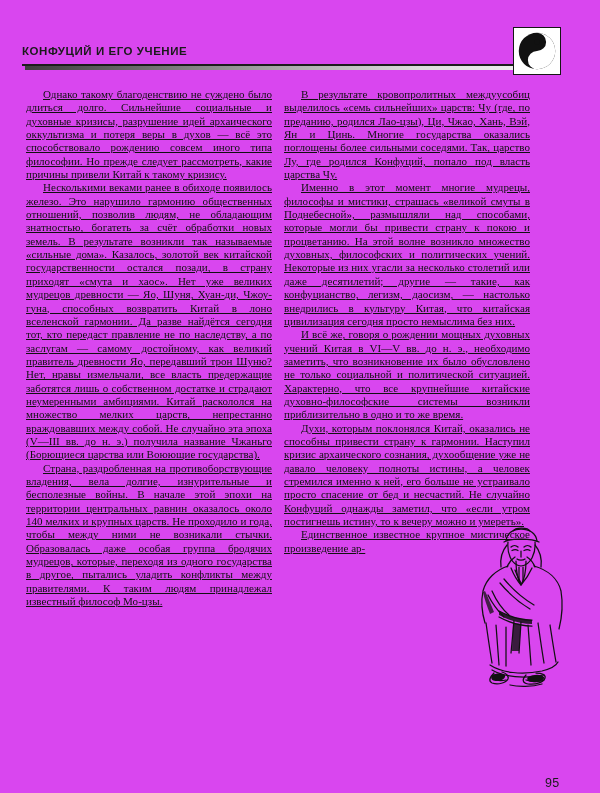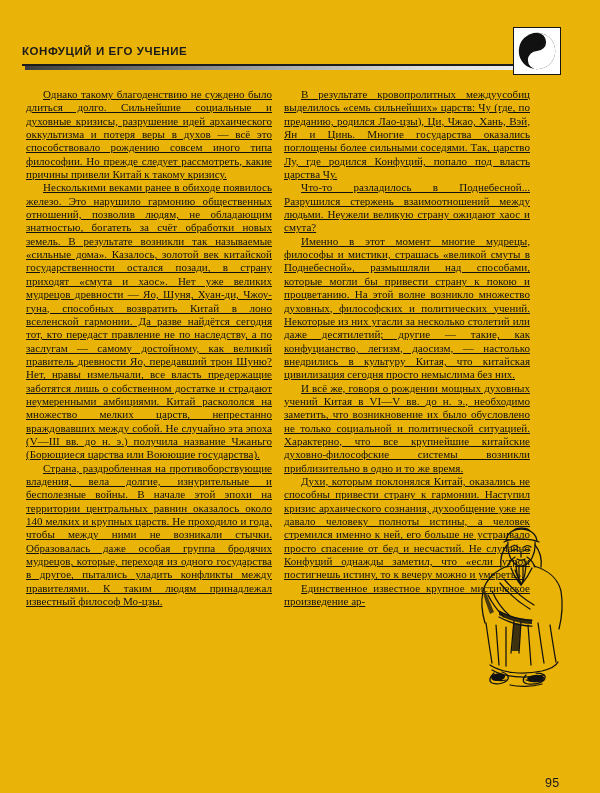--- a/index.html
+++ b/index.html
@@ -13,21 +13,21 @@
     position: relative;
     font-family: "Liberation Serif", serif;
     overflow: hidden;
   }
 
   .page {
     position: absolute;
     left: 0; top: 0;
     width: 600px;
     height: 793px;
-    background: #eab308;
+    background: #d946ef;
   }
 
   
   .header {
     position: absolute;
     left: 22px;
     top: 44px;
     width: 556px;
     height: 34px;
   }
@@ -163,21 +163,20 @@
   </div>
 
   <div class="col col-left">
     <p>Однако такому благоденствию не суждено было длиться долго. Сильнейшие социальные и духовные кризисы, разрушение идей архаического оккультизма и потеря веры в духов — всё это способствовало рождению совсем иного типа философии. Но прежде следует рассмотреть, какие причины привели Китай к такому кризису.</p>
     <p>Несколькими веками ранее в обиходе появилось железо. Это нарушило гармонию общественных отношений, позволив людям, не обладающим знатностью, богатеть за счёт обработки новых земель. В результате возникли так называемые «сильные дома». Казалось, золотой век китайской государственности остался позади, в страну приходят «смута и хаос». Нет уже великих мудрецов древности — Яо, Шуня, Хуан-ди, Чжоу-гуна, способных возвратить Китай в лоно вселенской гармонии. Да разве найдётся сегодня тот, кто передаст правление не по наследству, а по заслугам — самому достойному, как великий правитель древности Яо, передавший трон Шуню? Нет, нравы измельчали, все власть предержащие заботятся лишь о собственном достатке и страдают неумеренными амбициями. Китай раскололся на множество мелких царств, непрестанно враждовавших между собой. Не случайно эта эпоха (V—III вв. до н. э.) получила название Чжаньго (Борющиеся царства или Воюющие государства).</p>
     <p>Страна, раздробленная на противоборствующие владения, вела долгие, изнурительные и бесполезные войны. В начале этой эпохи на территории центральных равнин оказалось около 140 мелких и крупных царств. Не проходило и года, чтобы между ними не возникали стычки. Образовалась даже особая группа бродячих мудрецов, которые, переходя из одного государства в другое, пытались уладить конфликты между правителями. К таким людям принадлежал известный философ Мо-цзы.</p>
   </div>
 
   <div class="col col-right">
     <p>В результате кровопролитных междуусобиц выделилось «семь сильнейших» царств: Чу (где, по преданию, родился Лао-цзы), Ци, Чжао, Хань, Вэй, Ян и Цинь. Многие государства оказались поглощены более сильными соседями. Так, царство Лу, где родился Конфуций, попало под власть царства Чу.</p>
-    <p>Что-то разладилось в Поднебесной... Разрушился стержень взаимоотношений между людьми. Неужели великую страну ожидают хаос и смута?</p>
     <p>Именно в этот момент многие мудрецы, философы и мистики, страшась «великой смуты в Поднебесной», размышляли над способами, которые могли бы привести страну к покою и процветанию. На этой волне возникло множество духовных, философских и политических учений. Некоторые из них угасли за несколько столетий или даже десятилетий; другие — такие, как конфуцианство, легизм, даосизм, — настолько внедрились в культуру Китая, что китайская цивилизация сегодня просто немыслима без них.</p>
     <p>И всё же, говоря о рождении мощных духовных учений Китая в VI—V вв. до н. э., необходимо заметить, что возникновение их было обусловлено не только социальной и политической ситуацией. Характерно, что все крупнейшие китайские духовно-философские системы возникли приблизительно в одно и то же время.</p>
     <p>Духи, которым поклонялся Китай, оказались не способны привести страну к гармонии. Наступил кризис архаического сознания, духообщение уже не давало человеку полноты истины, а человек стремился именно к ней, его больше не устраивало просто спасение от бед и несчастий. Не случайно Конфуций однажды заметил, что «если утром постигнешь истину, то к вечеру можно и умереть».</p>
     <p>Единственное известное крупное мистическое произведение ар-</p>
   </div>
 
   <div class="illustration">
     <svg width="112" height="168" viewBox="0 0 112 168">
       <g fill="none" stroke="#111111" stroke-width="1.25" stroke-linecap="round" stroke-linejoin="round">
 

